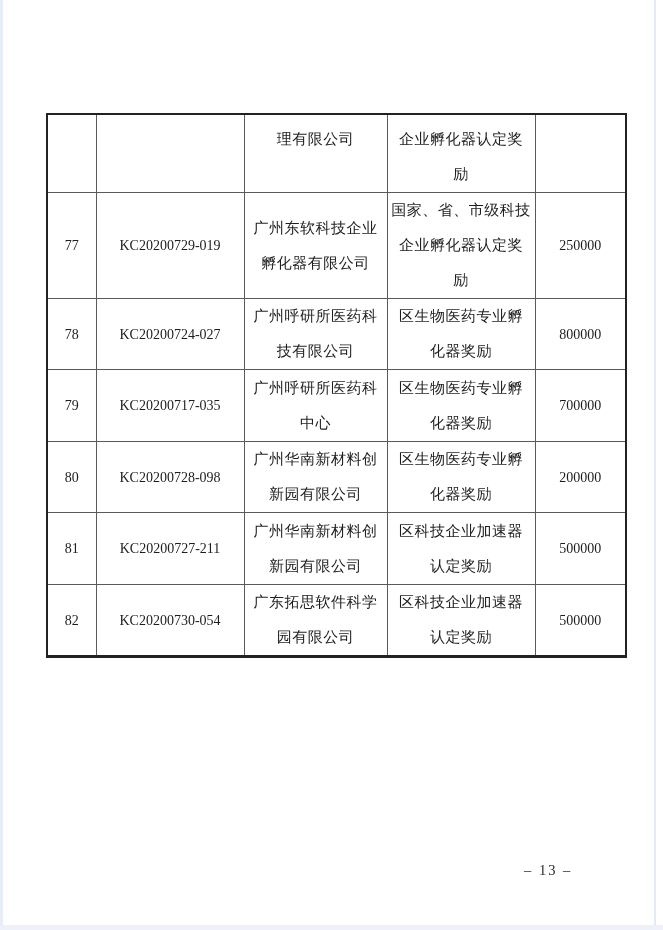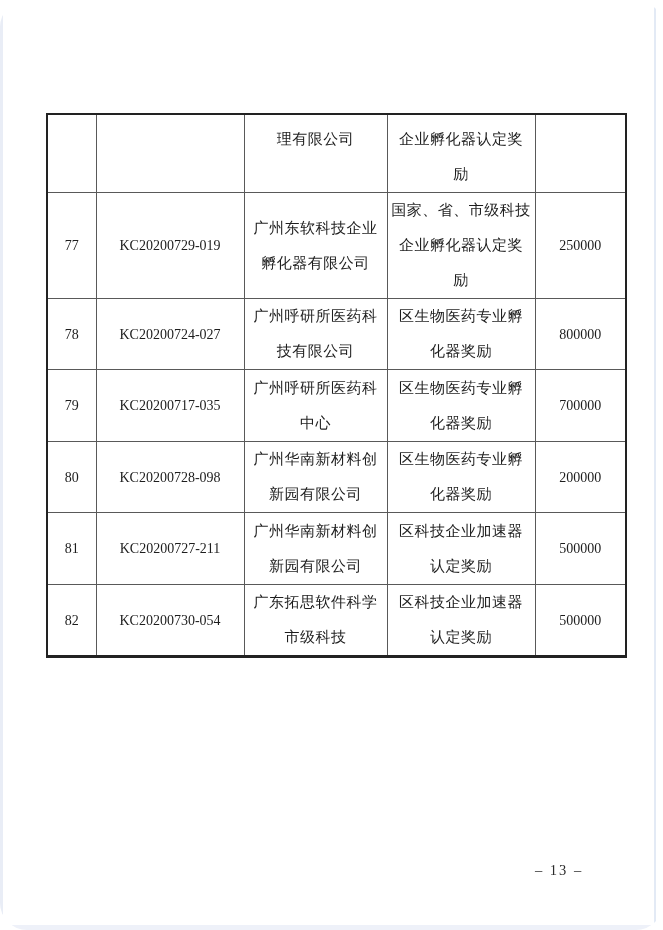--- a/index.html
+++ b/index.html
@@ -5,21 +5,20 @@
   html, body { margin: 0; padding: 0; }
   body { background: #ffffff; }
   .page {
     position: relative;
     width: 663px;
     height: 930px;
     background: #ffffff;
     overflow: hidden;
     font-family: "Liberation Serif", "DejaVu Serif", serif;
     color: #1d1d1d;
-    border-radius: 27px;
   }
   
   .edge-left   { position: absolute; left: 0; top: 0; width: 3px; height: 930px; background: #e9edf6; }
   .edge-right  { position: absolute; left: 654px; top: 0; width: 2px; height: 930px; background: #e3eaf5; }
   .edge-bottom { position: absolute; left: 0; top: 925px; width: 663px; height: 5px; background: #eef1f9; }
 
   table.doc-table {
     position: absolute;
     left: 46px;
     top: 113px;
@@ -44,21 +43,20 @@
     font-weight: bold;
     line-height: 23px;
     font-size: 15px;
   }
   tr.total-row td.amount { font-size: 16px; letter-spacing: 0; }
   .page-number {
     position: absolute;
     left: 524px;
     top: 862px;
     width: 70px;
-    text-align: center;
     font-size: 14.5px;
     color: #2a2a2a;
     letter-spacing: 2px;
   }
 </style>
 </head>
 <body>
 
 <div class="page">
   <div class="edge-left"></div>
@@ -132,21 +130,21 @@
 新园有限公司</td>
       <td class="cjk">区科技企业加速器
 认定奖励</td>
       <td>500000</td>
     </tr>
 
     <tr style="height:70px">
       <td>82</td>
       <td>KC20200730-054</td>
       <td class="cjk">广东拓思软件科学
-市级科技</td>
+园有限公司</td>
       <td class="cjk">区科技企业加速器
 认定奖励</td>
       <td>500000</td>
     </tr>
 
   </tbody>
     </table>
 
   <div class="page-number">– 13 –</div>
 </div>

